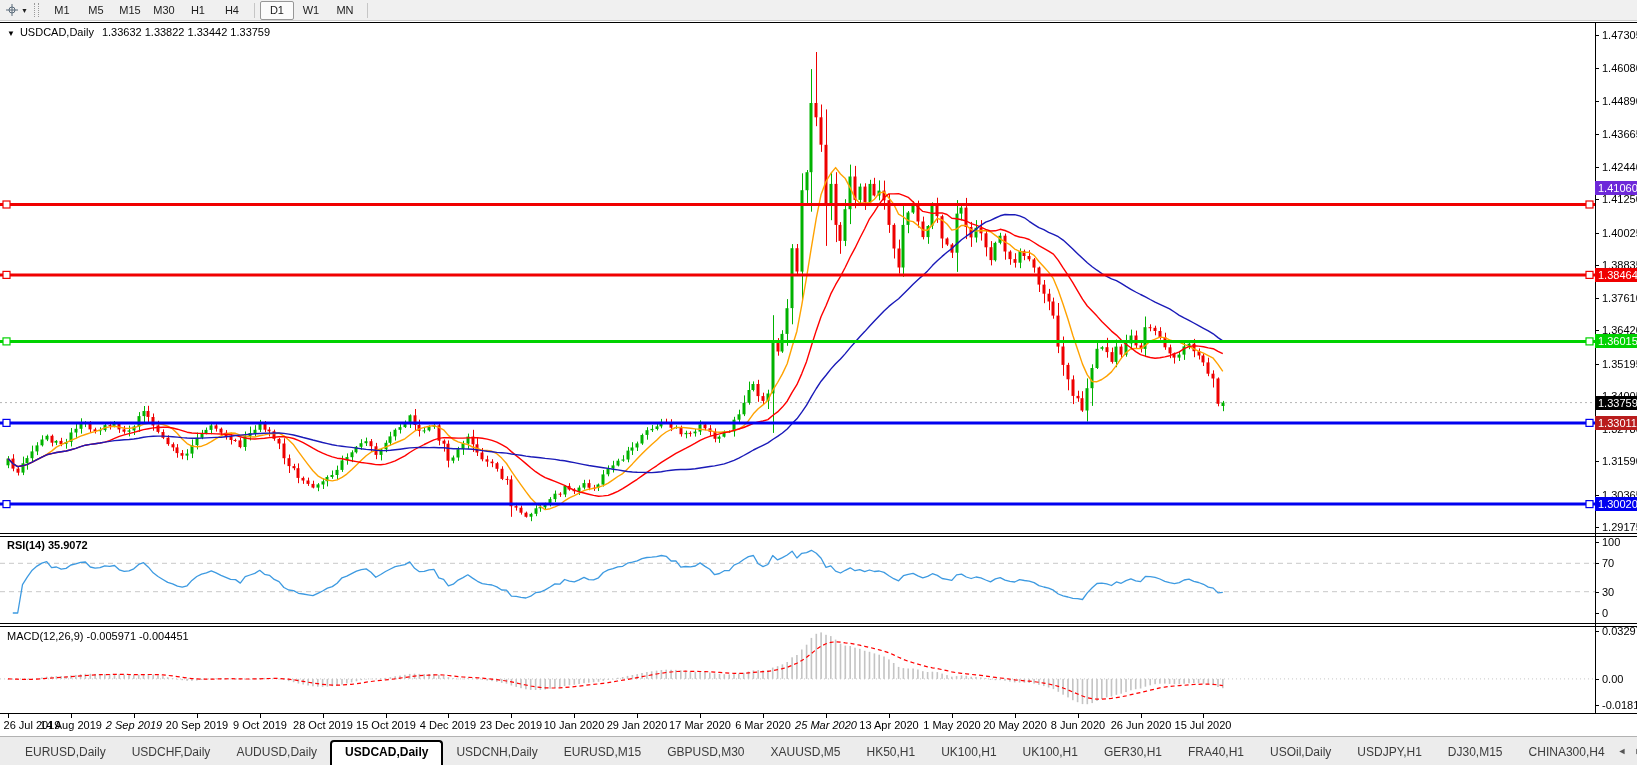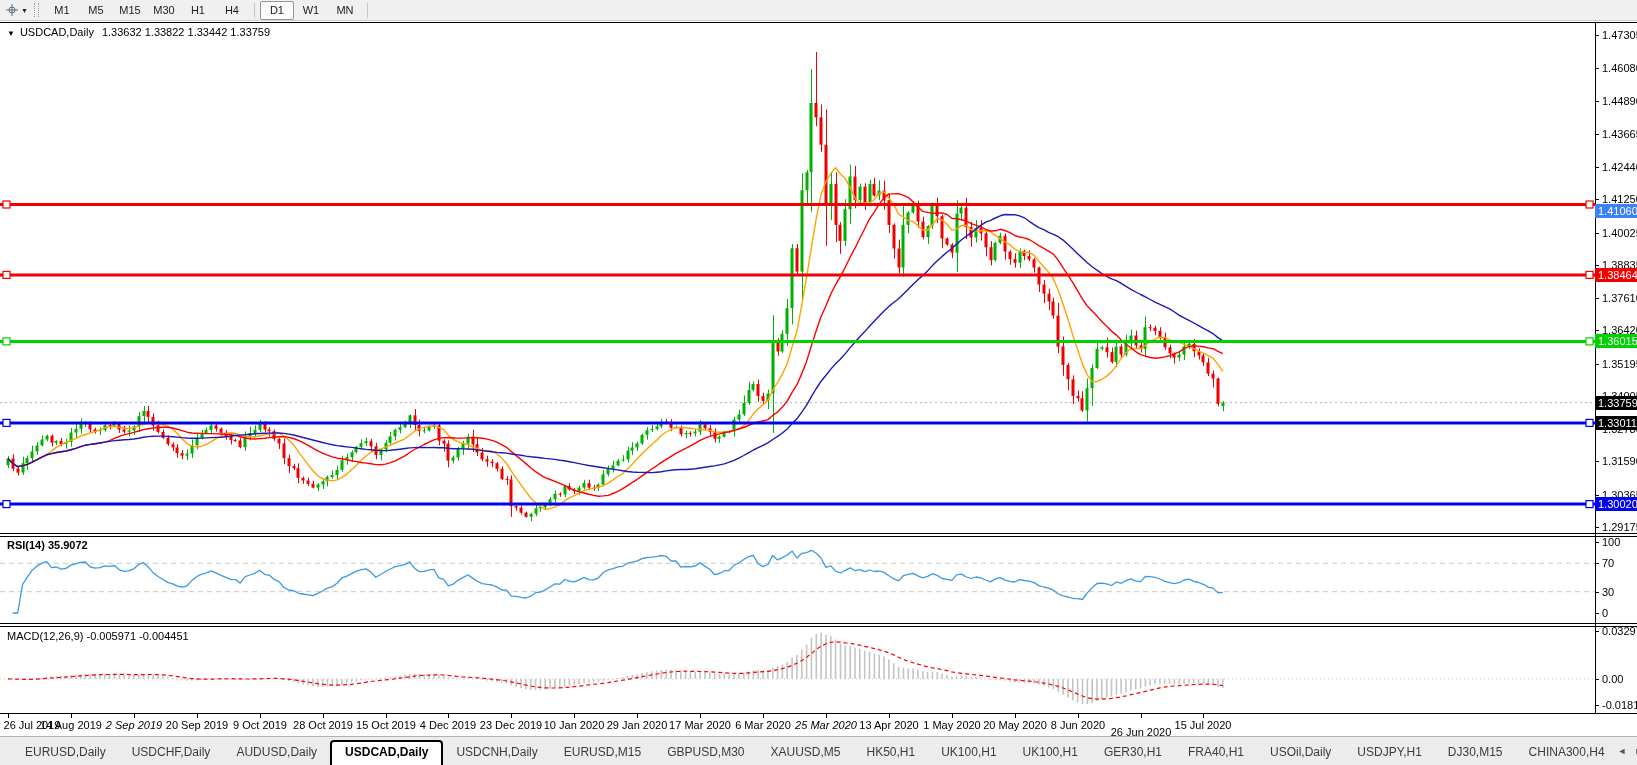--- a/index.html
+++ b/index.html
@@ -910,24 +910,24 @@
       <div class="ytick" style="top: 374px;"></div>
       <div class="ylab" style="top: 374px;">1.34005</div>
       <div class="ytick" style="top: 407px;"></div>
       <div class="ylab" style="top: 407px;">1.32780</div>
       <div class="ytick" style="top: 439px;"></div>
       <div class="ylab" style="top: 439px;">1.31590</div>
       <div class="ytick" style="top: 473px;"></div>
       <div class="ylab" style="top: 473px;">1.30365</div>
       <div class="ytick" style="top: 505px;"></div>
       <div class="ylab" style="top: 505px;">1.29175</div>
-      <div class="pricebox" style="top: 182px; background: #3b82f6;">1.41060</div>
+      <div class="pricebox" style="top: 159px; background: #6d28d9;">1.41060</div>
       <div class="pricebox" style="top: 246px; background: rgb(240, 0, 0);">1.38464</div>
       <div class="pricebox" style="top: 312px; background: rgb(0, 210, 0);">1.36015</div>
-      <div class="pricebox" style="top: 394px; background: #000000;">1.33011</div>
+      <div class="pricebox" style="top: 394px; background: #b91c1c;">1.33011</div>
       <div class="pricebox" style="top: 475px; background: rgb(0, 0, 240);">1.30020</div>
       <div class="pricebox" style="top: 374px; background: rgb(0, 0, 0);">1.33759</div>
       <div class="ytick" style="top: 520px;"></div>
       <div class="ylab" style="top: 520px;">100</div>
       <div class="ytick" style="top: 541px;"></div>
       <div class="ylab" style="top: 541px;">70</div>
       <div class="ytick" style="top: 570px;"></div>
       <div class="ylab" style="top: 570px;">30</div>
       <div class="ytick" style="top: 591px;"></div>
       <div class="ylab" style="top: 591px;">0</div>
@@ -969,21 +969,21 @@
       <div class="dlab" style="left: 826px; font-style: italic;">25 Mar 2020</div>
       <div class="dtick" style="left: 889px;"></div>
       <div class="dlab" style="left: 889px;">13 Apr 2020</div>
       <div class="dtick" style="left: 952px;"></div>
       <div class="dlab" style="left: 952px;">1 May 2020</div>
       <div class="dtick" style="left: 1015px;"></div>
       <div class="dlab" style="left: 1015px;">20 May 2020</div>
       <div class="dtick" style="left: 1078px;"></div>
       <div class="dlab" style="left: 1078px;">8 Jun 2020</div>
       <div class="dtick" style="left: 1141px;"></div>
-      <div class="dlab" style="left: 1141px; margin-top: 7px;">26 Jun 2020</div>
+      <div class="dlab" style="left: 1141px;">26 Jun 2020</div>
       <div class="dtick" style="left: 1203px;"></div>
       <div class="dlab" style="left: 1203px;">15 Jul 2020</div>
     </div>
 
   <div id="tabbar">
       <div class="tab">EURUSD,Daily</div>
       <div class="tabsep"></div>
       <div class="tab">USDCHF,Daily</div>
       <div class="tabsep"></div>
       <div class="tab">AUDUSD,Daily</div>

